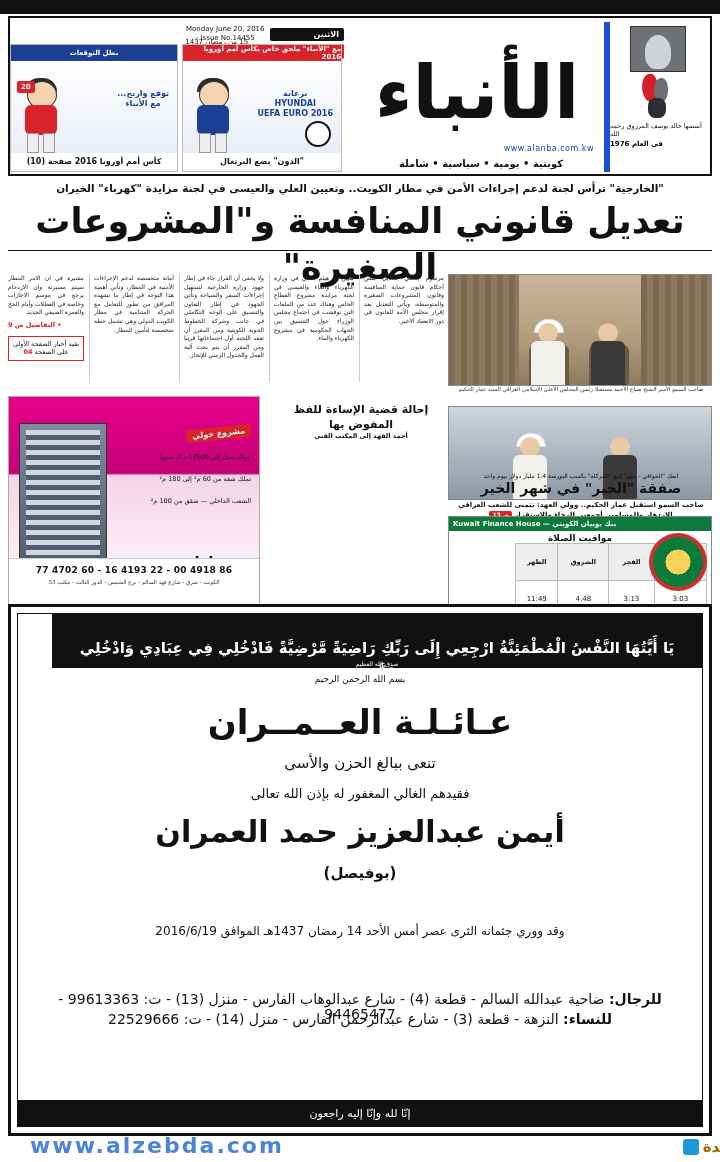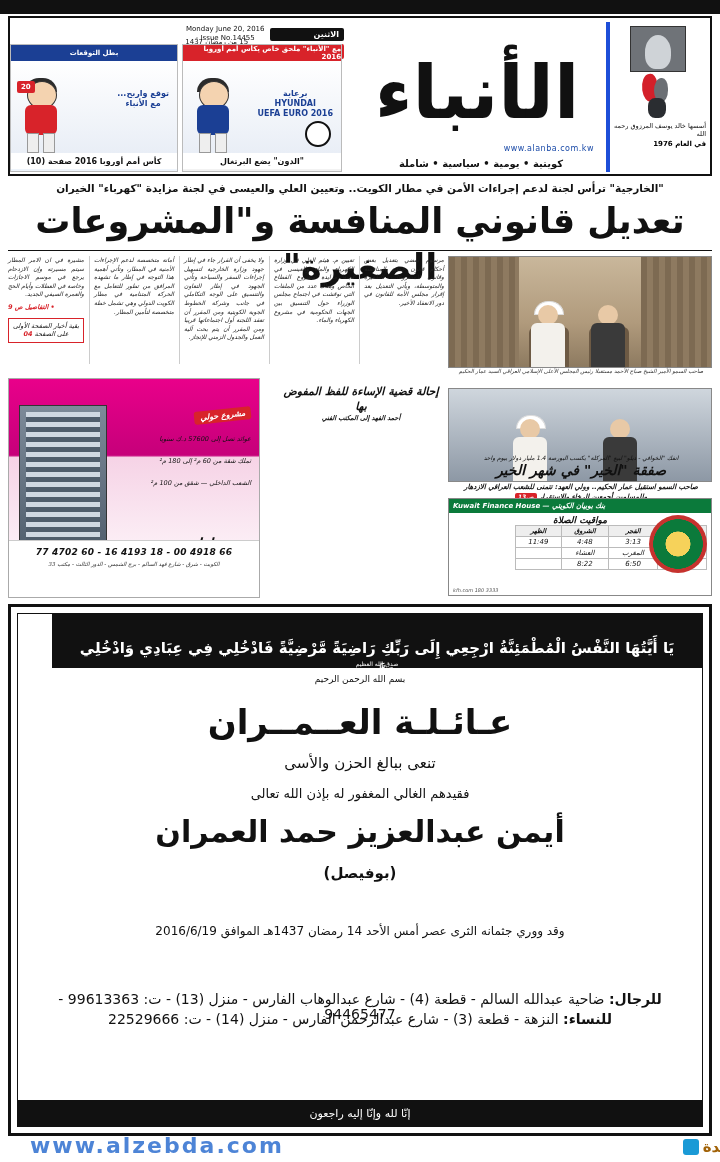--- a/index.html
+++ b/index.html
@@ -10,21 +10,21 @@
     overflow:hidden;
     position:relative;
   }
   .page{position:relative;width:720px;height:1162px;background:#fff;}
 
   
   .topbar{position:absolute;left:0;top:0;width:720px;height:14px;background:#111;}
 
   
   .masthead{position:absolute;left:8px;top:16px;width:704px;height:160px;border:2px solid #111;background:#fff;box-sizing:border-box;}
-  .mast-left{position:absolute;right:4px;top:4px;width:96px;height:150px;border-left:4px solid #1d4ed8;text-align:right;}
+  .mast-left{position:absolute;right:4px;top:4px;width:96px;height:150px;border-left:6px solid #1d4ed8;text-align:left;}
   .mast-photo{width:54px;height:44px;margin:4px auto 2px;background:#6f7378;border:1px solid #333;position:relative;overflow:hidden;}
   .mast-photo:after{content:"";position:absolute;left:14px;top:8px;width:26px;height:34px;background:#cfd3d7;border-radius:50% 50% 40% 40%;}
   .mast-flame{width:40px;height:46px;margin:2px auto;position:relative;}
   .mast-flame .f1{position:absolute;left:4px;top:0;width:16px;height:28px;background:#d4202a;border-radius:60% 40% 50% 50%;transform:rotate(-8deg);}
   .mast-flame .f2{position:absolute;left:16px;top:4px;width:14px;height:24px;background:#6b6f74;border-radius:55% 45% 50% 50%;}
   .mast-flame .f3{position:absolute;left:10px;top:24px;width:18px;height:20px;background:#2a2d31;border-radius:40%;}
   .mast-left .nm{font-size:6.5px;line-height:8px;color:#111;}
   .mast-left .yr{font-size:7px;font-weight:bold;margin-top:2px;}
 
   .mast-logo{position:absolute;right:104px;top:26px;width:258px;height:96px;display:flex;align-items:center;justify-content:center;}
@@ -53,21 +53,21 @@
   .ad-foot{height:16px;background:#fff;color:#111;font-size:8px;font-weight:bold;display:flex;align-items:center;justify-content:center;}
   .ad-badge{position:absolute;left:6px;top:20px;background:#d8232a;color:#fff;font-size:7px;padding:2px 4px;font-weight:bold;border-radius:2px;}
   .euro-logo{position:absolute;right:8px;top:28px;font-size:8px;font-weight:bold;color:#1b3f94;text-align:center;line-height:10px;}
 
   
   .kicker{position:absolute;left:8px;top:182px;width:704px;text-align:center;font-size:10.5px;font-weight:bold;color:#111;}
   .headline{position:absolute;left:8px;top:198px;width:704px;text-align:center;font-size:35px;font-weight:bold;color:#111;line-height:46px;letter-spacing:-1px;}
   .rule{position:absolute;left:8px;width:704px;height:1px;background:#111;}
 
   
-  .cols{position:absolute;left:8px;top:256px;width:704px;height:340px;font-style:italic;}
+  .cols{position:absolute;left:8px;top:274px;width:704px;height:340px;}
   .col{position:absolute;top:0;font-size:6px;line-height:8.6px;color:#222;text-align:justify;}
   .colsep{position:absolute;top:0;width:1px;height:108px;background:#ccc;}
   .box-red{border:1px solid #d8232a;padding:3px;font-size:6.5px;color:#111;text-align:center;}
   .more{color:#d8232a;font-weight:bold;font-size:6.5px;}
 
   .photo{position:absolute;right:0;top:0;width:262px;height:110px;border:1px solid #888;background:#b9a88f;overflow:hidden;}
   .ph-wall{position:absolute;inset:0;background:linear-gradient(180deg,#c9b79b 0%,#b09a7c 60%,#8d7a60 100%);}
   .ph-curtain{position:absolute;left:0;top:0;width:70px;height:110px;background:repeating-linear-gradient(90deg,#7d6a52 0 6px,#8e7a60 6px 12px);}
   .ph-curtain.r{left:auto;right:0;}
   .ph-man{position:absolute;bottom:0;width:42px;height:62px;}
@@ -96,21 +96,21 @@
   .re-phone{font-size:9px;font-weight:bold;color:#111;text-align:center;letter-spacing:.2px;}
   .sara{position:absolute;right:8px;bottom:20px;text-align:center;}
   .sara .ar{font-size:15px;font-weight:bold;color:#111;}
   .sara .en{font-size:7px;color:#444;letter-spacing:1px;}
 
   
   .prayer{position:absolute;right:0;top:242px;width:262px;height:96px;border:1px solid #888;background:#fff;overflow:hidden;}
   .pr-head{height:14px;background:#0b7a3b;color:#fff;font-size:7px;display:flex;align-items:center;justify-content:flex-end;padding:0 4px;font-weight:bold;}
   .pr-title{font-size:9px;font-weight:bold;text-align:center;color:#111;margin-top:2px;}
   .pr-tbl{width:100%;border-collapse:collapse;font-size:7px;color:#111;}
-  .pr-tbl td,.pr-tbl th{border:1px solid #bbb;padding:1px 2px;text-align:center;}
+  .pr-tbl td,.pr-tbl th{border:1px solid #bbb;padding:14px 2px;text-align:center;}
   .pr-tbl th{background:#eee;font-size:6.5px;}
   .pr-orn{position:absolute;right:4px;top:16px;width:58px;height:58px;border-radius:50%;background:radial-gradient(circle,#f6d25a 0 30%,#0b7a3b 31% 60%,#c6322e 61% 100%);}
 
   .khair{position:absolute;right:0;top:198px;width:262px;text-align:center;}
   .khair .k1{font-size:6px;color:#111;}
   .khair .k2{font-size:14px;font-weight:bold;color:#111;line-height:18px;}
 
   
   .obit{position:absolute;left:8px;top:604px;width:704px;height:532px;border:3px solid #111;background:#fff;box-sizing:border-box;}
   .obit-inner{position:absolute;inset:6px;border:1px solid #111;}
@@ -332,21 +332,21 @@
       <div class="re-line" style="top:56px;width:132px">عوائد تصل إلى 57600 د.ك سنويا</div>
       <div class="re-line" style="top:78px;width:132px">تملك شقة من 60 م² إلى 180 م²</div>
       <div class="re-line" style="top:100px;width:132px">الشعب الداخلي — شقق من 100 م²</div>
       <div class="sara">
         <div class="ar">سارا</div>
         <div class="en">SARA</div>
         <div class="en">شركة سارا العقارية</div>
         <div class="en">الريادة في تحقيق التطلعات</div>
       </div>
       <div class="re-foot">
-        <div class="re-phone" style="margin-top:6px">66 4918 00 - 18 4193 16 - 60 4702 77</div>
+        <div class="re-phone" style="margin-top:6px">86 4918 00 - 22 4193 16 - 60 4702 77</div>
         <div style="font-size:5.5px;text-align:center;margin-top:4px;color:#333">الكويت - شرق - شارع فهد السالم - برج الشمس - الدور الثالث - مكتب 33</div>
       </div>
     </div>
   </div>
 
   <div class="obit">
     <div class="obit-inner">
       <div class="obit-top">
         <div class="verse">يَا أَيَّتُهَا النَّفْسُ الْمُطْمَئِنَّةُ ارْجِعِي إِلَى رَبِّكِ رَاضِيَةً مَّرْضِيَّةً فَادْخُلِي فِي عِبَادِي وَادْخُلِي جَنَّتِي</div>
         <div class="verse-src">صدق الله العظيم</div>

